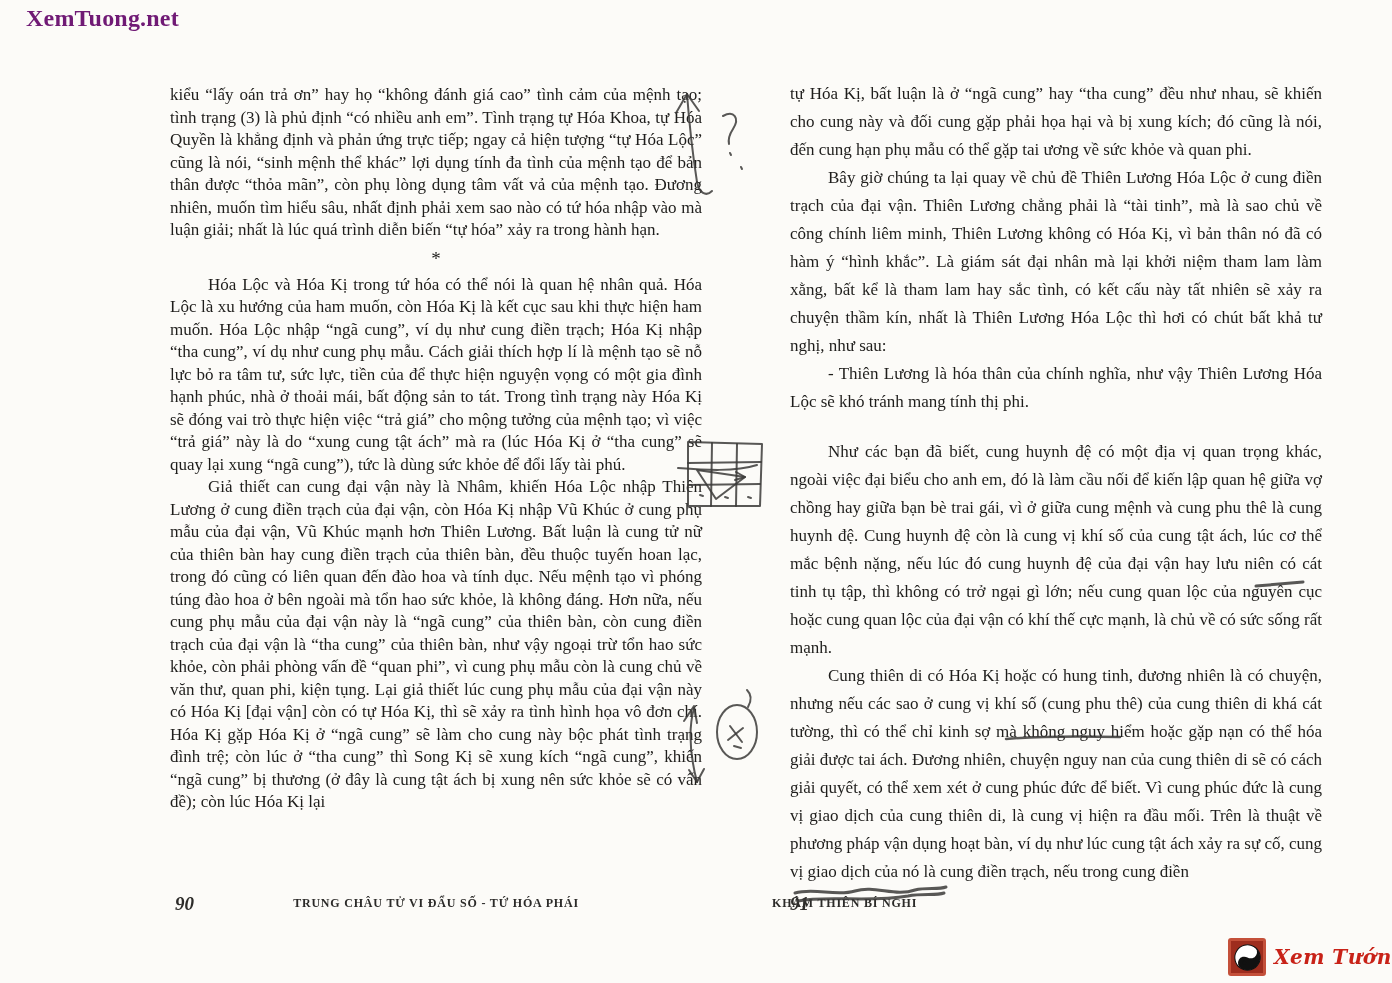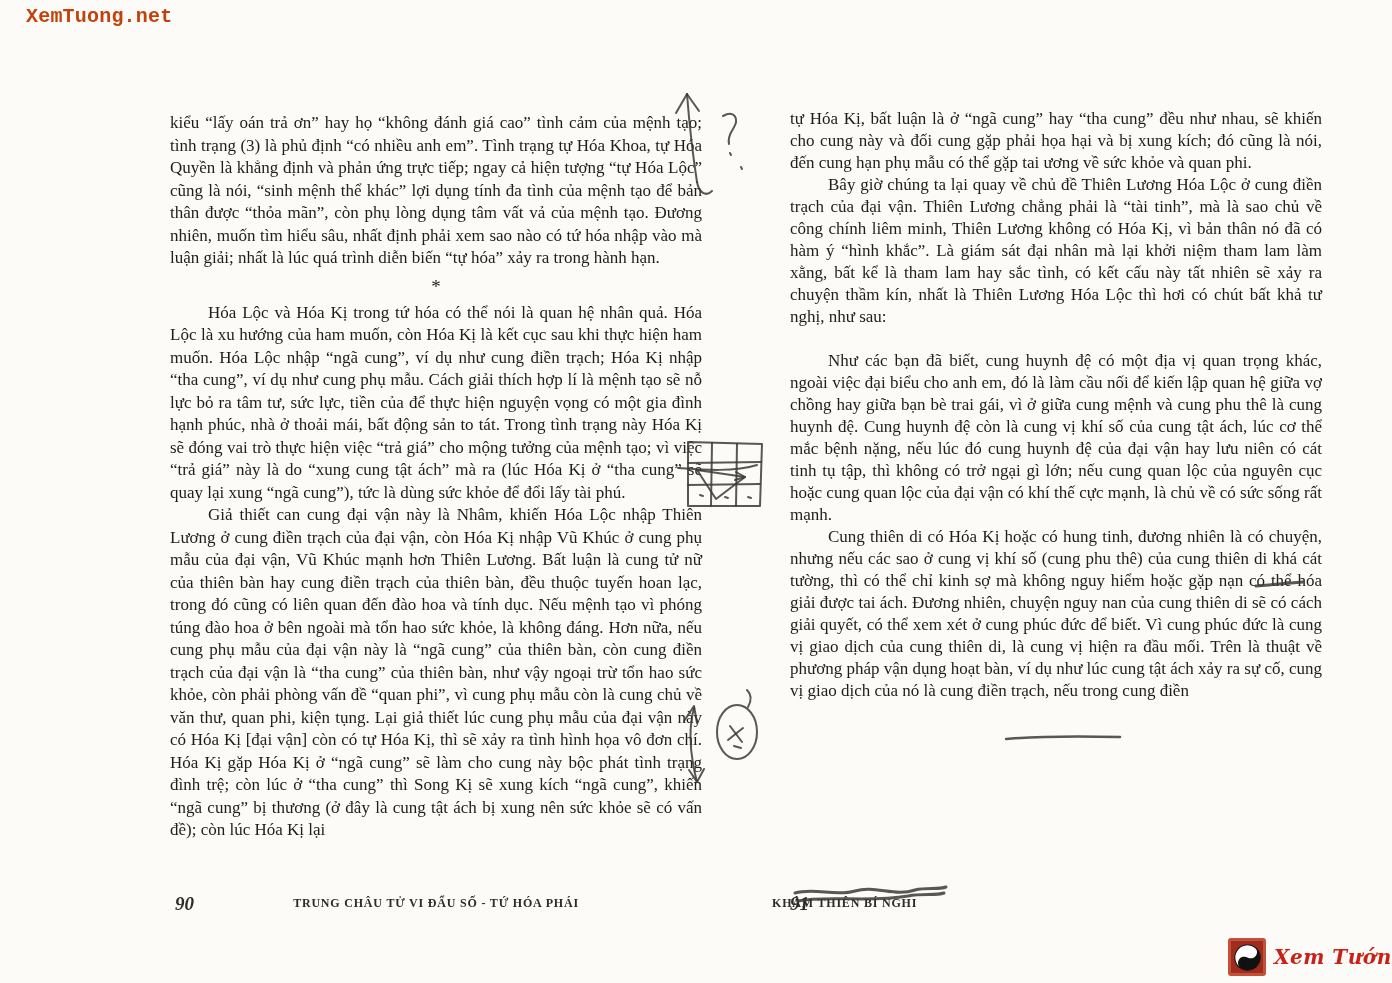--- a/index.html
+++ b/index.html
@@ -3,33 +3,32 @@
 <meta charset="utf-8">
 <style>
   html,body{margin:0;padding:0;}
   body{
     width:1392px;height:983px;position:relative;overflow:hidden;
     background:#fcfbf8;
     font-family:"Liberation Serif", serif;
   }
   .watermark{
     position:absolute;left:26px;top:5px;
-    font-family:Liberation Mono, monospace;
-    font-size:20px;font-weight:600;color:#c2410c;letter-spacing:.2px;
+    font-family:Liberation Serif, serif;
+    font-size:24px;font-weight:600;color:#701a75;letter-spacing:.2px;
     cursor:pointer;
   }
   .col{
     position:absolute;width:532px;
     font-size:17px;color:#1e1d1b;
     text-align:justify;
     text-rendering:optimizeLegibility;
-    margin-top:28px;
   }
   .left-col{left:170px;top:84px;line-height:22.5px;}
-  .right-col{left:790px;top:80px;line-height:22px;}
+  .right-col{left:790px;top:80px;line-height:28px;}
   .col p{margin:0;text-indent:38px;}
   .col p.flush{text-indent:0;}
   .separator{
     text-align:center;font-size:19px;line-height:26px;
     margin:4px 0 2px 0;color:#1e1d1b;
   }
   .vgap{height:22px;}
   .footer{
     position:absolute;top:896px;
     font-size:12px;font-weight:bold;color:#2c2b29;letter-spacing:.8px;
@@ -77,20 +76,21 @@
   <div class="col left-col">
     <p class="flush">kiểu “lấy oán trả ơn” hay họ “không đánh giá cao” tình cảm của mệnh tạo; tình trạng (3) là phủ định “có nhiều anh em”. Tình trạng tự Hóa Khoa, tự Hóa Quyền là khẳng định và phản ứng trực tiếp; ngay cả hiện tượng “tự Hóa Lộc” cũng là nói, “sinh mệnh thể khác” lợi dụng tính đa tình của mệnh tạo để bản thân được “thỏa mãn”, còn phụ lòng dụng tâm vất vả của mệnh tạo. Đương nhiên, muốn tìm hiểu sâu, nhất định phải xem sao nào có tứ hóa nhập vào mà luận giải; nhất là lúc quá trình diễn biến “tự hóa” xảy ra trong hành hạn.</p>
     <div class="separator">*</div>
     <p>Hóa Lộc và Hóa Kị trong tứ hóa có thể nói là quan hệ nhân quả. Hóa Lộc là xu hướng của ham muốn, còn Hóa Kị là kết cục sau khi thực hiện ham muốn. Hóa Lộc nhập “ngã cung”, ví dụ như cung điền trạch; Hóa Kị nhập “tha cung”, ví dụ như cung phụ mẫu. Cách giải thích hợp lí là mệnh tạo sẽ nỗ lực bỏ ra tâm tư, sức lực, tiền của để thực hiện nguyện vọng có một gia đình hạnh phúc, nhà ở thoải mái, bất động sản to tát. Trong tình trạng này Hóa Kị sẽ đóng vai trò thực hiện việc “trả giá” cho mộng tưởng của mệnh tạo; vì việc “trả giá” này là do “xung cung tật ách” mà ra (lúc Hóa Kị ở “tha cung” sẽ quay lại xung “ngã cung”), tức là dùng sức khỏe để đổi lấy tài phú.</p>
     <p>Giả thiết can cung đại vận này là Nhâm, khiến Hóa Lộc nhập Thiên Lương ở cung điền trạch của đại vận, còn Hóa Kị nhập Vũ Khúc ở cung phụ mẫu của đại vận, Vũ Khúc mạnh hơn Thiên Lương. Bất luận là cung tử nữ của thiên bàn hay cung điền trạch của thiên bàn, đều thuộc tuyến hoan lạc, trong đó cũng có liên quan đến đào hoa và tính dục. Nếu mệnh tạo vì phóng túng đào hoa ở bên ngoài mà tổn hao sức khỏe, là không đáng. Hơn nữa, nếu cung phụ mẫu của đại vận này là “ngã cung” của thiên bàn, còn cung điền trạch của đại vận là “tha cung” của thiên bàn, như vậy ngoại trừ tổn hao sức khỏe, còn phải phòng vấn đề “quan phi”, vì cung phụ mẫu còn là cung chủ về văn thư, quan phi, kiện tụng. Lại giả thiết lúc cung phụ mẫu của đại vận này có Hóa Kị [đại vận] còn có tự Hóa Kị, thì sẽ xảy ra tình hình họa vô đơn chí. Hóa Kị gặp Hóa Kị ở “ngã cung” sẽ làm cho cung này bộc phát tình trạng đình trệ; còn lúc ở “tha cung” thì Song Kị sẽ xung kích “ngã cung”, khiến “ngã cung” bị thương (ở đây là cung tật ách bị xung nên sức khỏe sẽ có vấn đề); còn lúc Hóa Kị lại</p>
   </div>
 
   <div class="col right-col">
     <p class="flush">tự Hóa Kị, bất luận là ở “ngã cung” hay “tha cung” đều như nhau, sẽ khiến cho cung này và đối cung gặp phải họa hại và bị xung kích; đó cũng là nói, đến cung hạn phụ mẫu có thể gặp tai ương về sức khỏe và quan phi.</p>
     <p>Bây giờ chúng ta lại quay về chủ đề Thiên Lương Hóa Lộc ở cung điền trạch của đại vận. Thiên Lương chẳng phải là “tài tinh”, mà là sao chủ về công chính liêm minh, Thiên Lương không có Hóa Kị, vì bản thân nó đã có hàm ý “hình khắc”. Là giám sát đại nhân mà lại khởi niệm tham lam làm xằng, bất kể là tham lam hay sắc tình, có kết cấu này tất nhiên sẽ xảy ra chuyện thầm kín, nhất là Thiên Lương Hóa Lộc thì hơi có chút bất khả tư nghị, như sau:</p>
+    <p>- Thiên Lương là hóa thân của chính nghĩa, như vậy Thiên Lương Hóa Lộc sẽ khó tránh mang tính thị phi.</p>
     <div class="vgap"></div>
     <p>Như các bạn đã biết, cung huynh đệ có một địa vị quan trọng khác, ngoài việc đại biểu cho anh em, đó là làm cầu nối để kiến lập quan hệ giữa vợ chồng hay giữa bạn bè trai gái, vì ở giữa cung mệnh và cung phu thê là cung huynh đệ. Cung huynh đệ còn là cung vị khí số của cung tật ách, lúc cơ thể mắc bệnh nặng, nếu lúc đó cung huynh đệ của đại vận hay lưu niên có cát tinh tụ tập, thì không có trở ngại gì lớn; nếu cung quan lộc của nguyên cục hoặc cung quan lộc của đại vận có khí thế cực mạnh, là chủ về có sức sống rất mạnh.</p>
     <p>Cung thiên di có Hóa Kị hoặc có hung tinh, đương nhiên là có chuyện, nhưng nếu các sao ở cung vị khí số (cung phu thê) của cung thiên di khá cát tường, thì có thể chỉ kinh sợ mà không nguy hiểm hoặc gặp nạn có thể hóa giải được tai ách. Đương nhiên, chuyện nguy nan của cung thiên di sẽ có cách giải quyết, có thể xem xét ở cung phúc đức để biết. Vì cung phúc đức là cung vị giao dịch của cung thiên di, là cung vị hiện ra đầu mối. Trên là thuật về phương pháp vận dụng hoạt bàn, ví dụ như lúc cung tật ách xảy ra sự cố, cung vị giao dịch của nó là cung điền trạch, nếu trong cung điền</p>
   </div>
 
   <div class="pagenum left">90</div>
   <div class="footer left-title">TRUNG CHÂU TỬ VI ĐẨU SỐ - TỨ HÓA PHÁI</div>
   <div class="footer right-title">KHÂM THIÊN BÍ NGHI</div>
   <div class="pagenum right">91</div>
 

